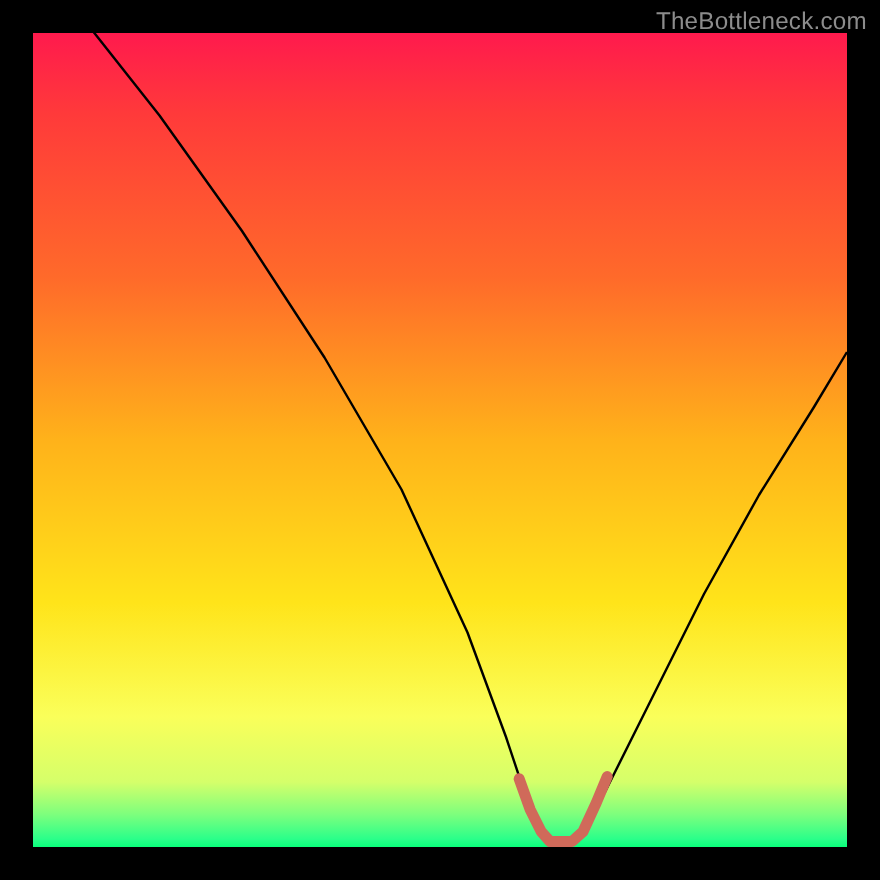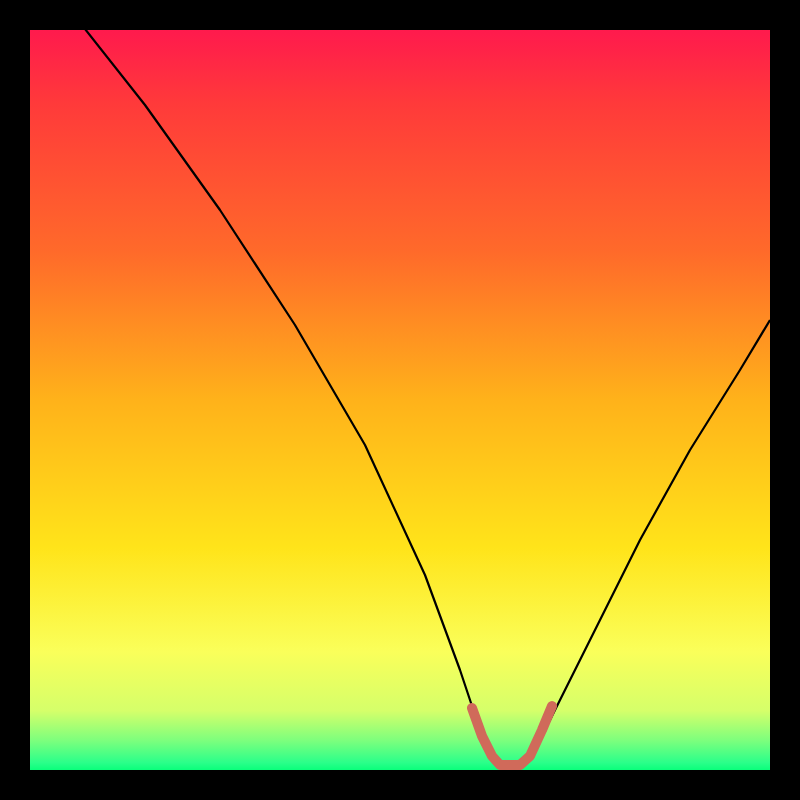--- a/index.html
+++ b/index.html
@@ -55,20 +55,21 @@
     font-size: 22px;
     letter-spacing: 0.2px;
     user-select: none;
   }
 </style>
 </head>
 <body>
 
 <div class="frame">
 
+  <div class="watermark">TheBottleneck.com</div>
 
   <div class="plot-area">
     <svg class="curve" viewBox="0 0 740 740" preserveAspectRatio="none">
 
       <path d="M 40 -20
                L 115 75
                L 190 180
                L 265 295
                L 335 415
                L 395 545

